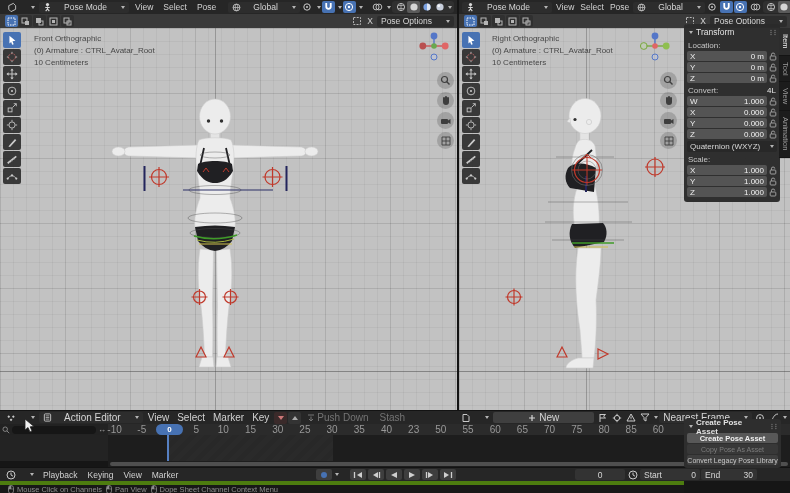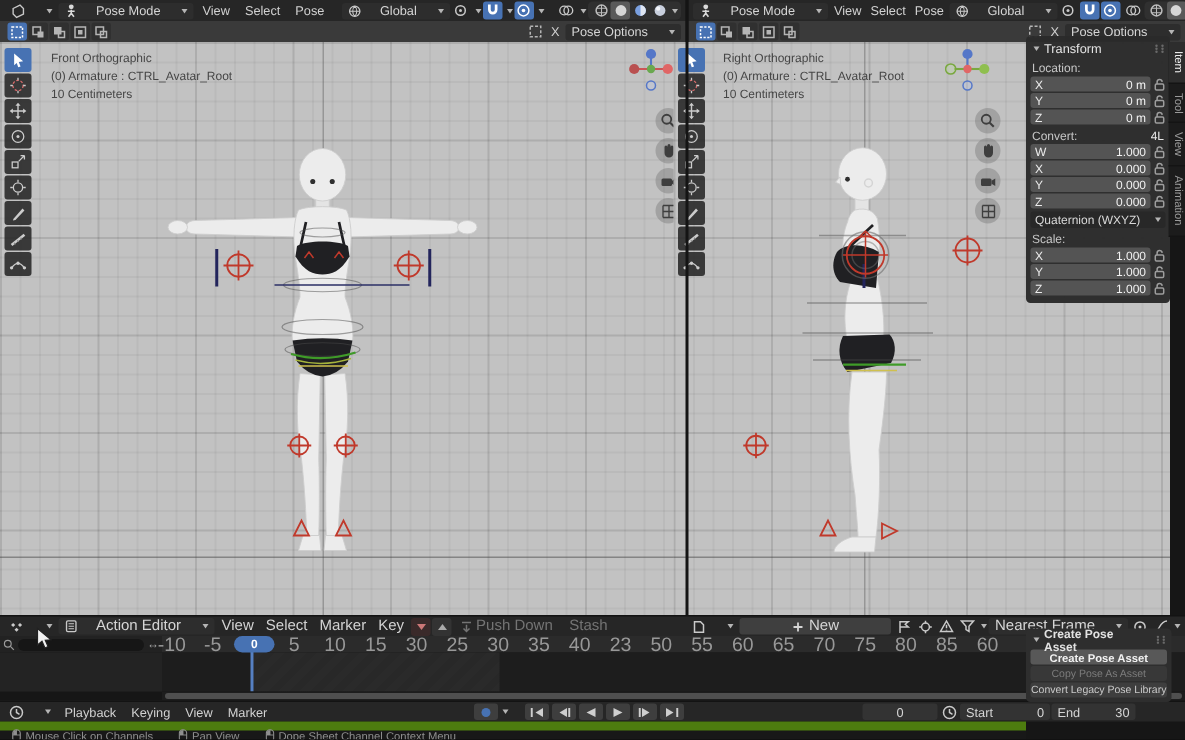--- a/index.html
+++ b/index.html
@@ -58,21 +58,21 @@
   .ntab{writing-mode:vertical-rl;font-size:7.5px;color:#9a9a9a;padding:6px 0;text-align:center;width:11px;
     border-bottom:1px solid #141414}
   .ntab.active{background:#2d2d2d;color:#efefef}
   
   .ds-hdr{left:0;top:410px;width:790px;height:14px;background:#262626;display:flex;align-items:center;
     gap:1px;padding:0 3px;font-size:10px;box-sizing:border-box;border-top:1px solid #131313;white-space:nowrap}
   .btn{background:#3f3f3f;border-radius:2px;height:11px;display:flex;align-items:center;padding:0 5px;color:#d5d5d5}
   .btn.disabled{color:#747474;background:transparent}
   .ruler{left:108px;top:424px;width:682px;height:11px;background:#2b2b2b}
   .rlabels{position:absolute;left:-7px;top:0;display:flex}
-  .rlab{width:27.2px;text-align:center;font-size:13px;color:#989898;line-height:11px}
+  .rlab{width:27.2px;text-align:center;font-size:10px;color:#989898;line-height:11px}
   .searchrow{left:0;top:424px;width:108px;height:11px;background:#222;display:flex;align-items:center;padding:0 2px;box-sizing:border-box;gap:2px}
   .searchbox{flex:1;height:8px;background:#161616;border-radius:4px;display:flex;align-items:center;padding:0 2px}
   .arr-lr{font-size:8px;color:#a8a8a8;line-height:8px}
   .lanes{left:0;top:435px;width:790px;height:26px;background:#1d1d1d}
   .lane-side{position:absolute;left:0;top:0;width:108px;height:26px;background:#232323}
   .lane-band{position:absolute;left:169px;top:0;width:164px;height:26px;
     background:repeating-linear-gradient(135deg,#2a2a2a 0 5px,#282828 5px 10px)}
   .playhead{left:167px;top:425px;width:2px;height:36px;background:#5680c2}
   .cfpill{left:156px;top:424px;width:27px;height:11px;background:#4772b3;border-radius:6px;
     color:#fff;font-size:8px;font-weight:bold;text-align:center;line-height:11px}
@@ -87,21 +87,21 @@
   .cpa-btn.primary{background:#585858;color:#f2f2f2;font-weight:bold;font-size:7.5px}
   .cpa-btn.disabled{color:#7c7c7c;background:#383838}
   
   .tl-hdr{left:0;top:467px;width:790px;height:14px;background:#262626;display:flex;align-items:center;
     gap:1px;padding:0 3px;font-size:8.5px;box-sizing:border-box;border-top:1px solid #131313}
   .pb{width:16px;height:11px;background:#3e3e3e;border-radius:2px;display:flex;align-items:center;justify-content:center;margin-left:1px}
   .field{height:11px;background:#333;border-radius:2px;display:flex;align-items:center;
     justify-content:space-between;padding:0 4px;color:#d6d6d6}
   
   .status{left:0;top:481px;width:684px;height:12px;background:#181818;display:flex;align-items:center;
-    gap:17px;padding:0 8px;font-size:7.5px;color:#8f8f8f;box-sizing:border-box;border-top:6px solid #4d7c0f}
+    gap:4px;padding:0 8px;font-size:7.5px;color:#8f8f8f;box-sizing:border-box;border-top:4px solid #4d7c0f}
   .hint{display:flex;align-items:center;gap:3px}
   .vsep{position:absolute;left:457px;top:0;width:2px;height:410px;background:#141414}
   .grip{opacity:.55}
 </style>
 </head>
 <body>
 
 <div class="screen">
 
   <div class="abs hdr1" style="left:0;top:0;width:457px">
@@ -496,21 +496,21 @@
           <rect x="1.5" y="1.5" width="7" height="7" fill="none" stroke="#b5b5b5" stroke-dasharray="2 1.2"></rect>
         </svg>
       </span>
     <span class="menu-item" style="padding:0 3px">X</span>
     <span class="dd field">
       <span>Pose Options</span>
       <span class="chev"></span>
     </span>
   </div>
 
-  <div class="abs canvas" style="left:449px;top:28px;width:331px;height:382px">
+  <div class="abs canvas" style="left:459px;top:28px;width:331px;height:382px">
     <div class="abs" style="left:127px;top:0;width:1px;height:382px;background:rgba(70,70,70,.35)"></div>
     <div class="abs" style="left:0;top:343px;width:331px;height:1px;background:rgba(70,70,70,.5)"></div>
 
     <svg class="abs" style="left:0;top:0" width="331" height="382" viewBox="459 28 331 382">
       <g fill="#ececec" stroke="#cdcdcd" stroke-width=".6">
         <rect x="580" y="129" width="9" height="12" fill="#e4e4e4"></rect>
         <path d="M580,140 C588,138 593,141 595,146 C597,158 597,172 595,186 C598,198 600,214 599,228 L575,228 C572,214 573,200 577,188 C571,176 570,160 575,148 C576,144 578,141 580,140 Z"></path>
         <path d="M578,248 C574,275 576,305 580,330 C581,344 582,353 582,358 L594,358 C596,344 597,318 596,300 C599,278 601,260 601,248 Z"></path>
         <path d="M578,358 L594,358 L593,368 L566,368 C566,364 571,360 578,358 Z"></path>
         <ellipse cx="585" cy="116" rx="16" ry="17.5"></ellipse>

